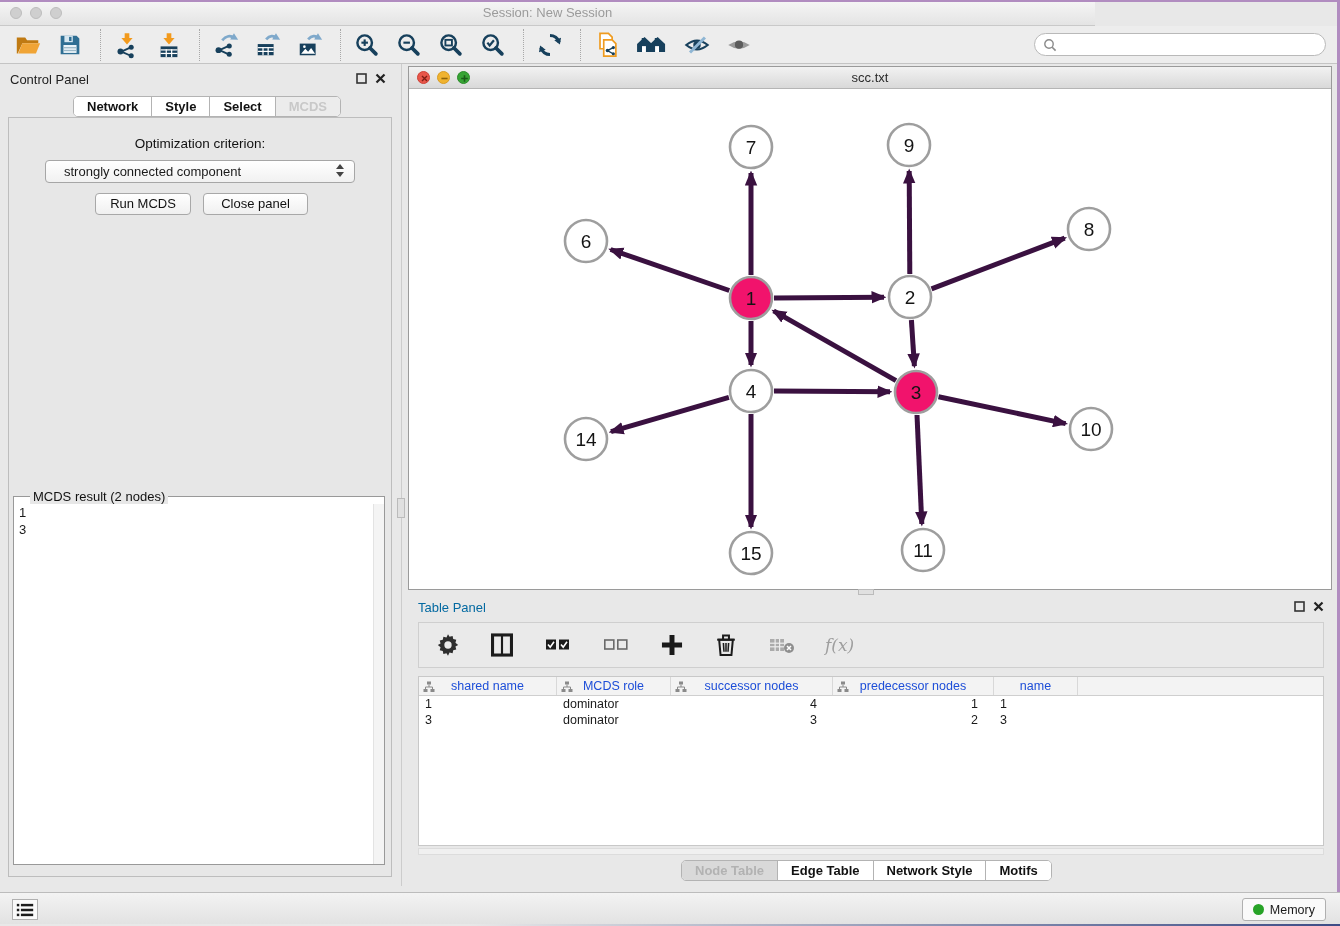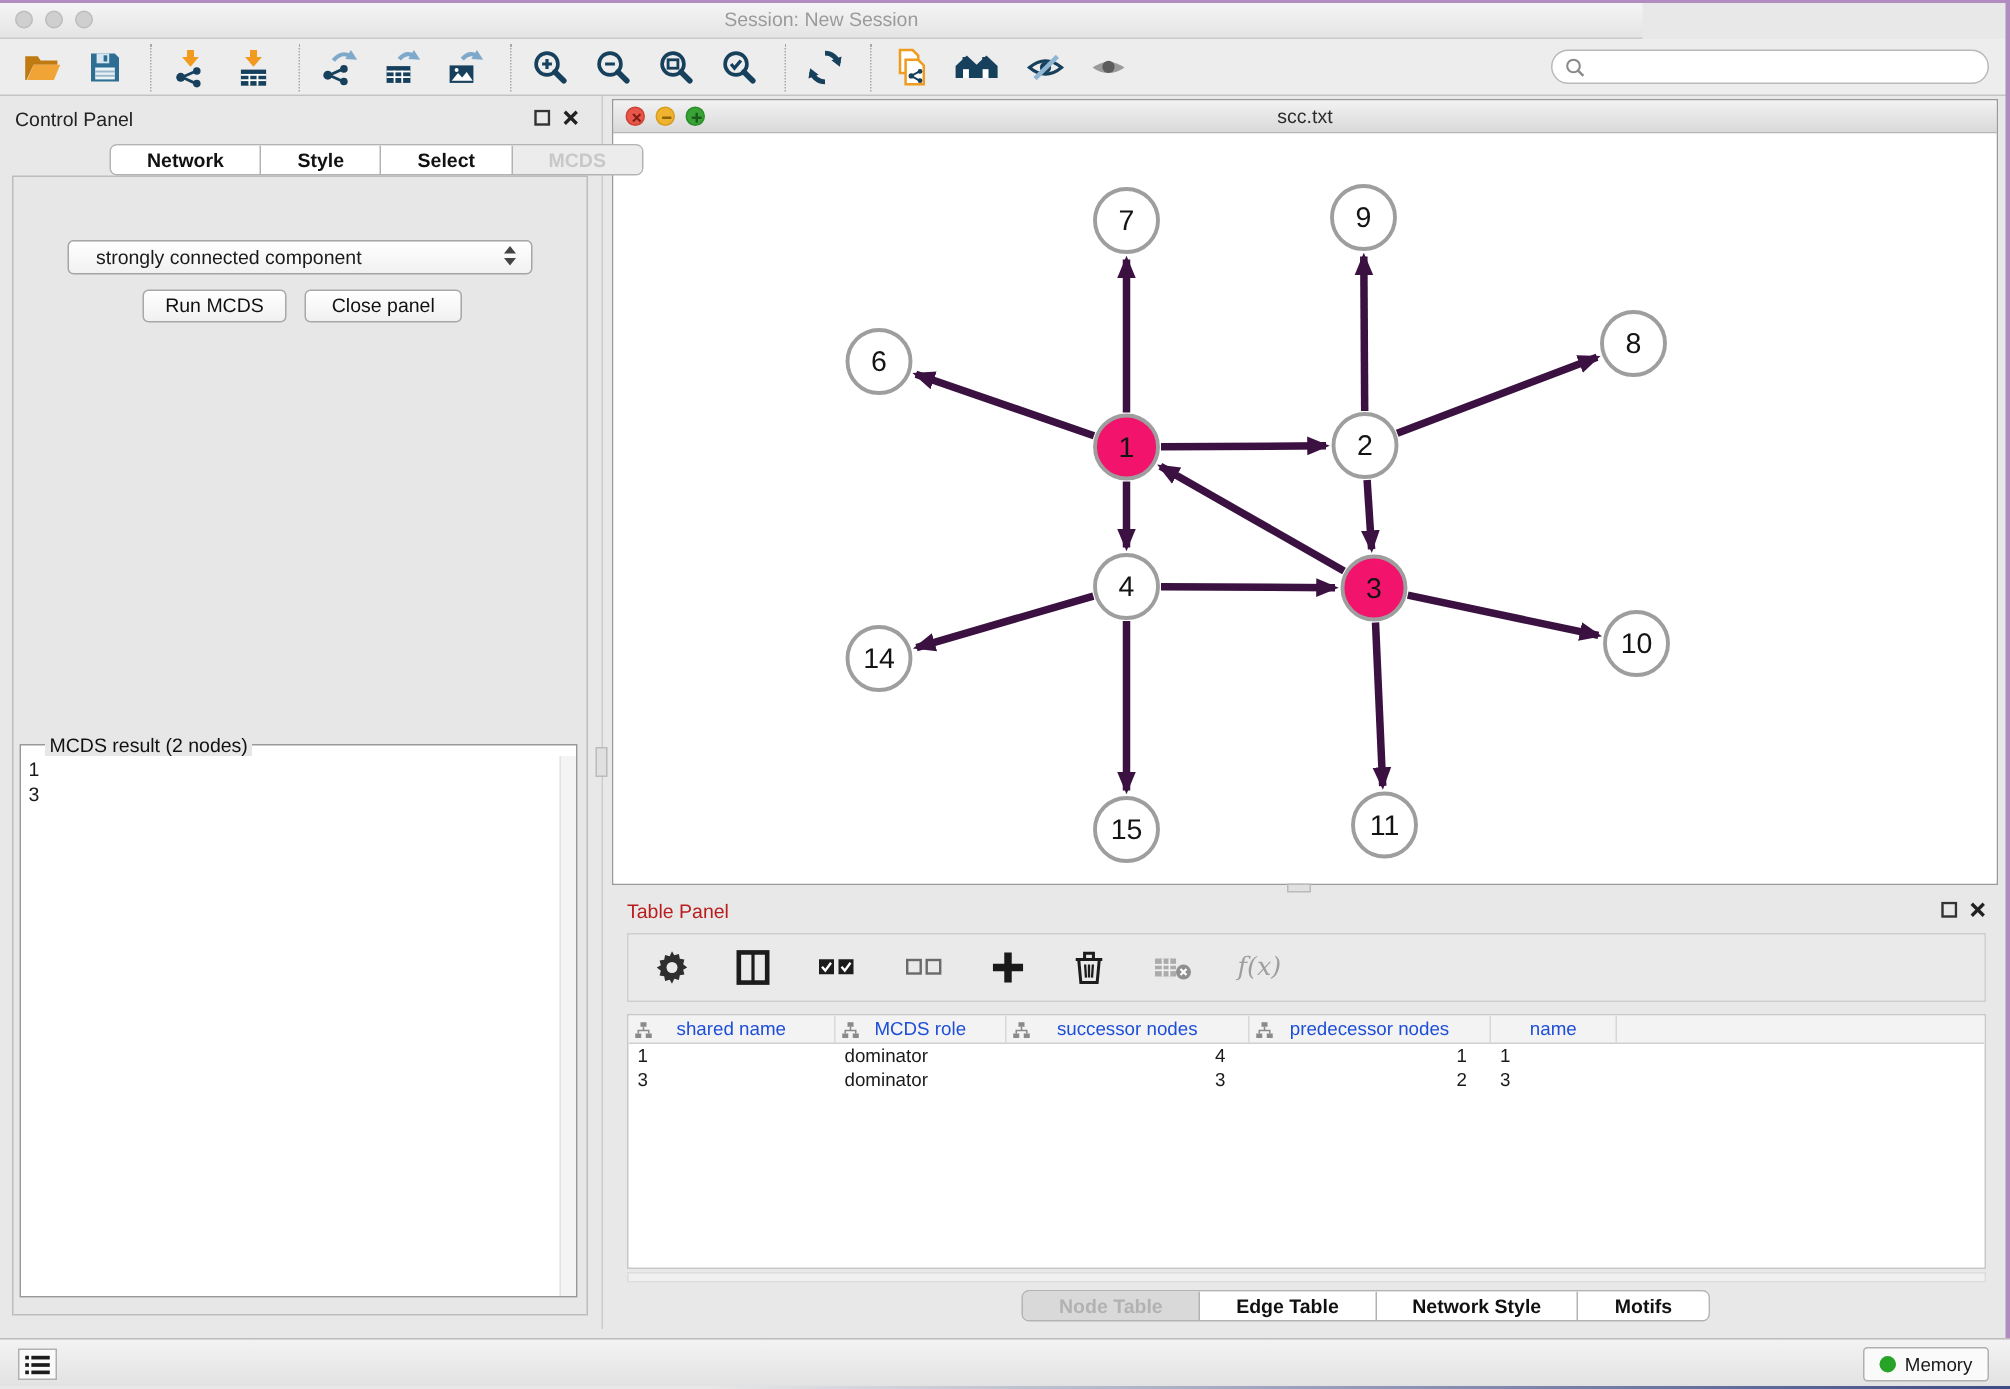--- a/index.html
+++ b/index.html
@@ -24,21 +24,21 @@
   .searchbox{position:relative;margin-left:auto;margin-right:14px;width:292px;height:23px;background:#fff;border:1px solid #b9b9b9;border-radius:12px}
   .searchbox svg{position:absolute;left:8px;top:4px;width:14px;height:14px}
   .searchbox input{position:absolute;left:28px;top:1px;width:250px;height:19px;border:none;outline:none;background:transparent;font-size:12px;font-family:"Liberation Sans",sans-serif}
 
   
   .control-panel{position:absolute;left:0;top:64px;width:400px;height:822px}
   .cp-title{position:absolute;left:10px;top:8px;font-size:13px;color:#222}
   .win-icons{position:absolute;top:9px;display:flex;gap:8px}
   .win-icons .ic{width:11px;height:11px;cursor:pointer}
   .seg{position:absolute;display:inline-flex;border:1px solid #b3b3b3;border-radius:5px;overflow:hidden;background:#fff;z-index:5}
-  .seg .tab{padding:2px 24px;font-size:13px;font-weight:bold;color:#111;background:#fff;border-right:1px solid #b3b3b3;cursor:pointer;white-space:nowrap}
+  .seg .tab{padding:2px 13px;font-size:13px;font-weight:bold;color:#111;background:#fff;border-right:1px solid #b3b3b3;cursor:pointer;white-space:nowrap}
   .seg .tab:last-child{border-right:none}
   .seg .tab.active{background:#ececec;color:#c8c8c8}
   .seg.dark .tab.active{background:#d9d9d9;color:#b2b2b2}
   .cp-tabs{left:73px;top:32px}
   .cp-body{position:absolute;left:8px;top:53px;width:384px;height:760px;border:1px solid #bdbdbd;background:#e7e7e7}
   .opt-label{position:absolute;left:0;right:0;top:18px;text-align:center;font-size:13.5px;color:#111}
   .dropdown{position:absolute;left:36px;top:42px;width:310px;height:23px;background:linear-gradient(#ffffff,#f1f1f1);border:1px solid #a6a6a6;border-radius:4px;font-size:13px;line-height:21px;padding-left:18px;cursor:pointer}
   .dropdown .stepper{position:absolute;right:7px;top:3px;width:11px;height:16px}
   .stepper i{display:block;width:0;height:0;border-left:4.5px solid transparent;border-right:4.5px solid transparent}
   .stepper .up{border-bottom:5px solid #444;margin-bottom:3px}
@@ -60,21 +60,21 @@
   
   .net-frame{position:absolute;left:408px;top:66px;width:924px;height:524px;border:1px solid #9a9a9a;background:#fff}
   .net-titlebar{position:absolute;left:0;top:0;right:0;height:22px;background:linear-gradient(#f2f2f2,#d9d9d9);border-bottom:1px solid #b5b5b5}
   .net-title{position:absolute;left:0;right:0;top:3px;text-align:center;font-size:13px;color:#2b2b2b}
   .traffic{position:absolute;top:4px;width:13px;height:13px;border-radius:50%;cursor:pointer}
   .traffic svg{position:absolute;left:0;top:0;width:13px;height:13px}
   .net-canvas{position:absolute;left:0;top:22px;width:922px;height:500px;background:#fff;overflow:hidden}
 
   
   .table-panel{position:absolute;left:408px;top:596px;width:924px;height:290px}
-  .tp-title{position:absolute;left:10px;top:4px;font-size:13px;color:#b91c1c}
+  .tp-title{position:absolute;left:10px;top:4px;font-size:13px;color:#0369a1}
   .tp-toolbar{position:absolute;left:10px;top:26px;width:906px;height:46px;background:#eaeaea;border:1px solid #cfcfcf;display:flex;align-items:center;padding-left:16px;gap:28px}
   .tp-toolbar .tbtn{margin:0;width:26px;height:26px}
   .fx{font-family:"DejaVu Serif",serif;font-style:italic;font-size:17px;color:#9e9e9e}
   .tbl{position:absolute;left:10px;top:80px;width:906px;height:170px;background:#fff;border:1px solid #c8c8c8;overflow:hidden}
   .thead{display:flex;height:19px;background:#f3f3f3;border-bottom:1px solid #cfcfcf}
   .th{position:relative;display:flex;align-items:center;justify-content:center;border-right:1px solid #d8d8d8;font-size:12.5px;color:#1d4ed8;flex:none}
   .th .tree{position:absolute;left:4px;top:4px;width:12px;height:12px}
   .trow{display:flex;height:16px;line-height:16px;font-size:12.5px}
   .td{flex:none;padding:0 6px;white-space:nowrap;overflow:hidden}
   .td.r{text-align:right;padding-right:16px}
@@ -278,20 +278,21 @@
         <path d="M1.5 1.5l8 8M9.5 1.5l-8 8" stroke="#222" stroke-width="2.2"></path>
       </svg>
   </div>
   <div class="seg cp-tabs" id="cp-tabs">
       <span class="tab">Network</span>
       <span class="tab">Style</span>
       <span class="tab">Select</span>
       <span class="tab active">MCDS</span>
     </div>
   <div class="cp-body">
+    <div class="opt-label">Optimization criterion:</div>
     <div class="dropdown">
       <span>strongly connected component</span>
       <span class="stepper">
           <i class="up"></i>
           <i class="down"></i>
         </span>
     </div>
     <div class="btn btn-run">Run MCDS</div>
     <div class="btn btn-close">Close panel</div>
     <fieldset class="result">

